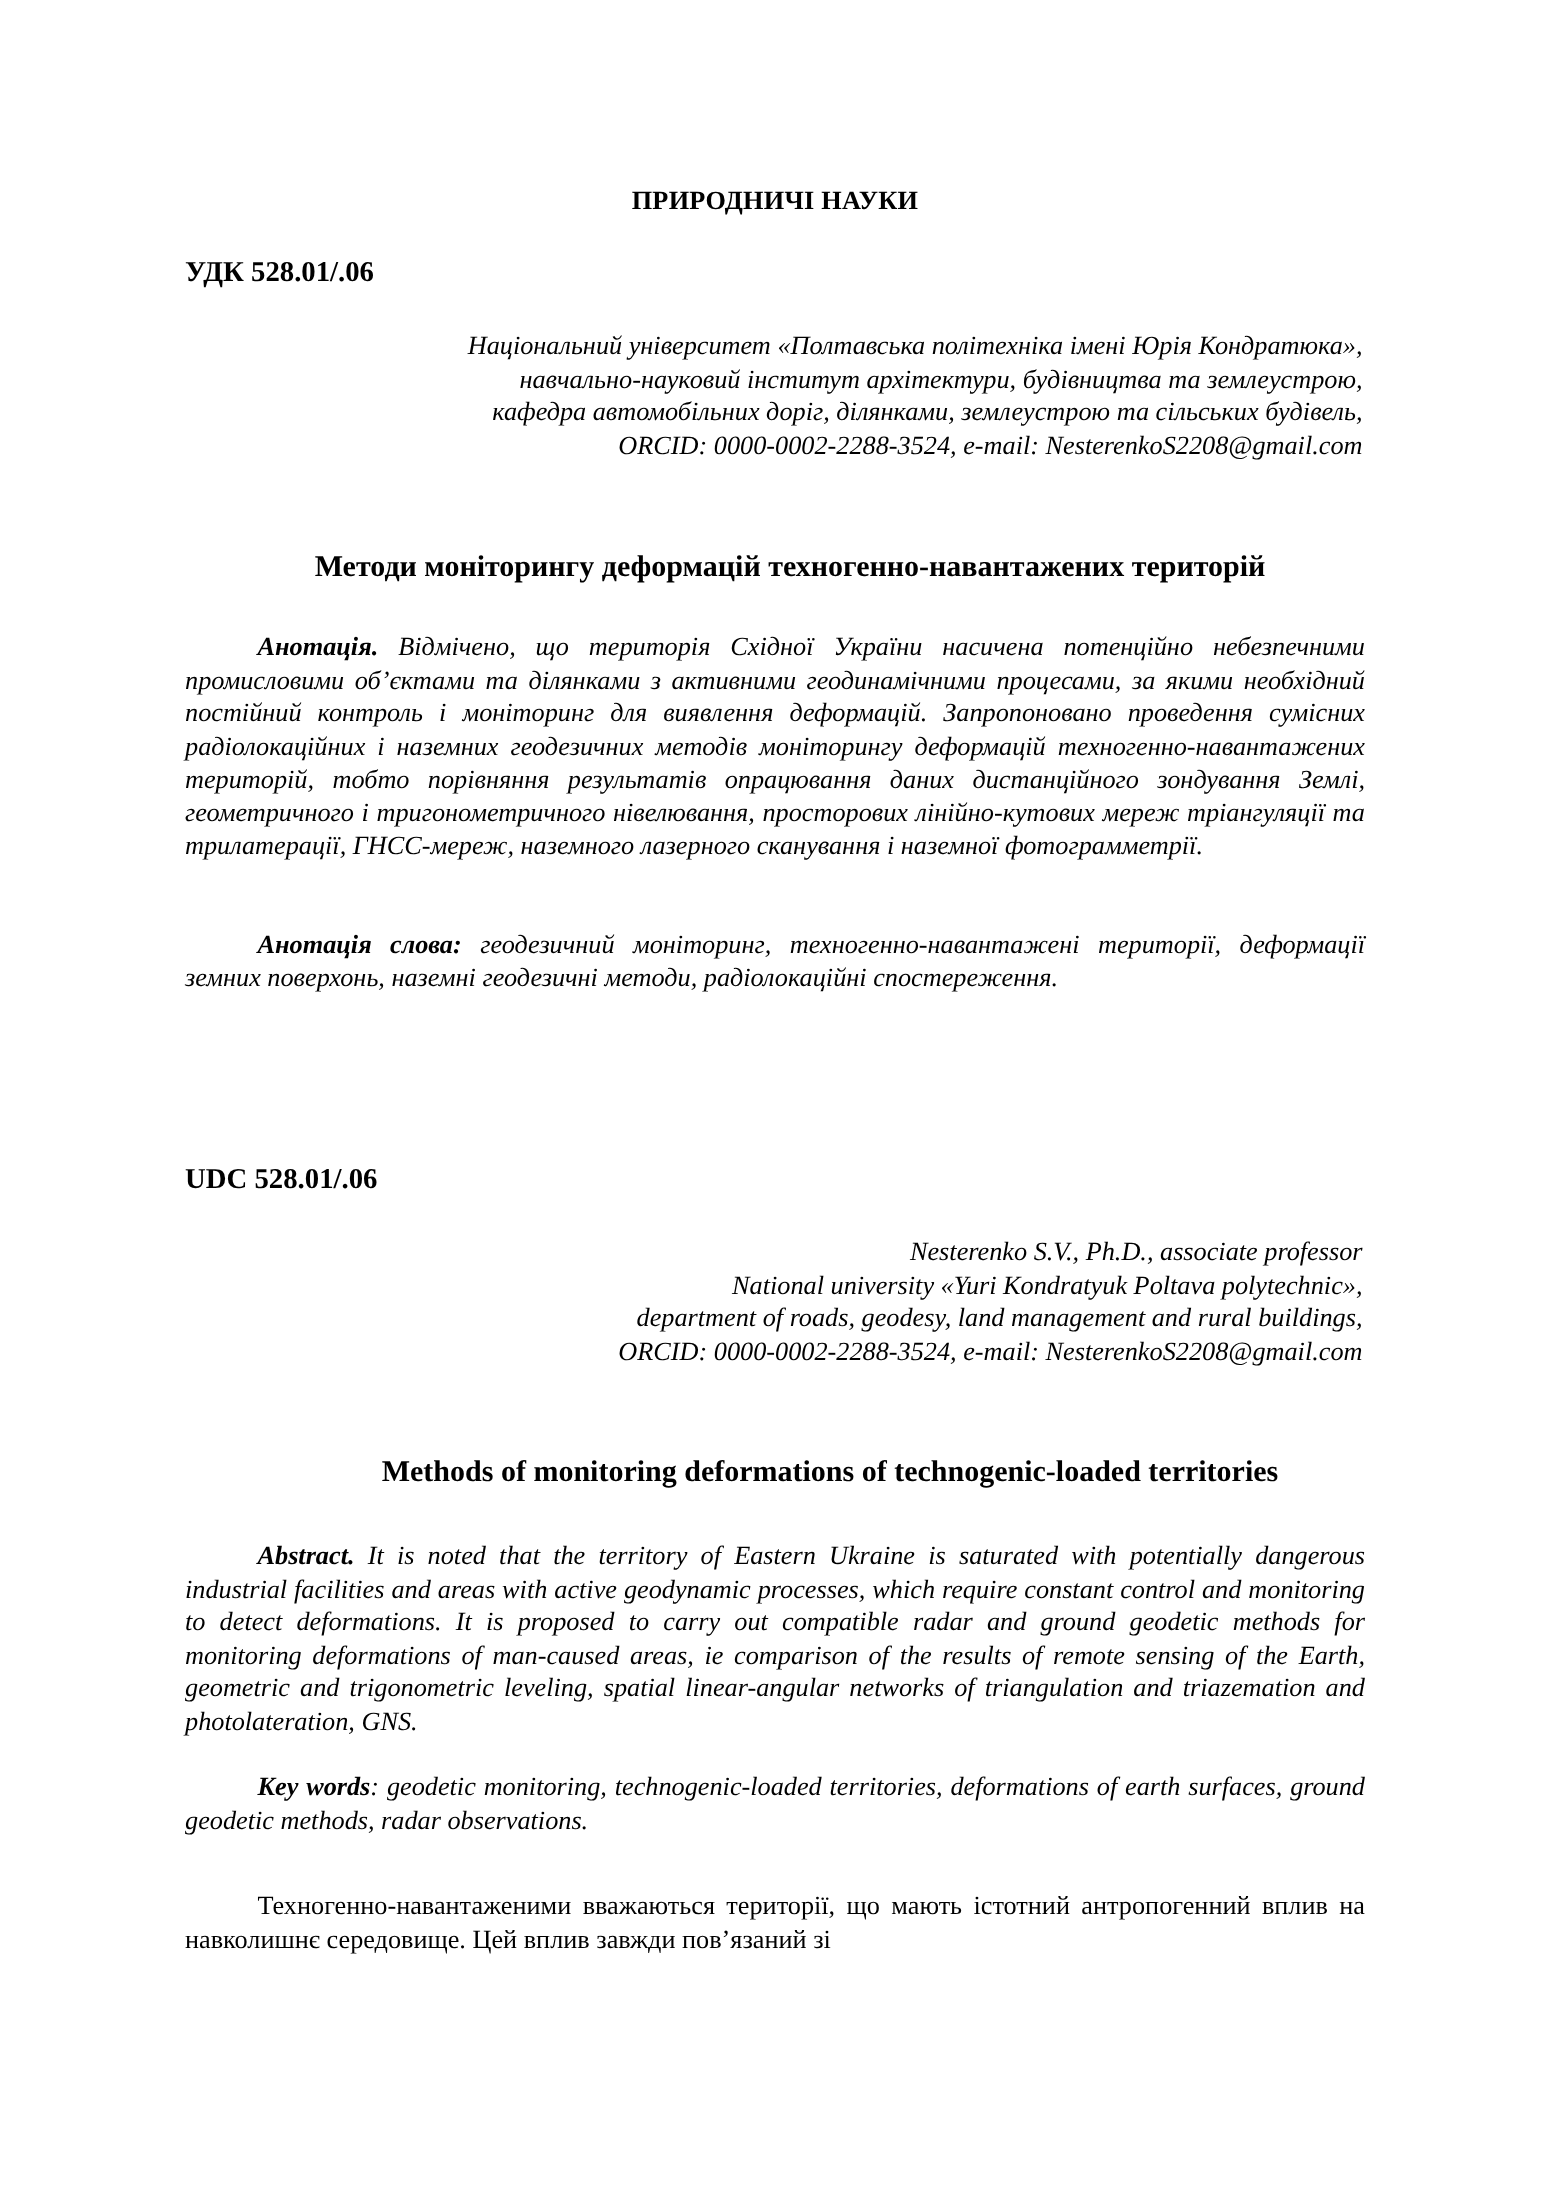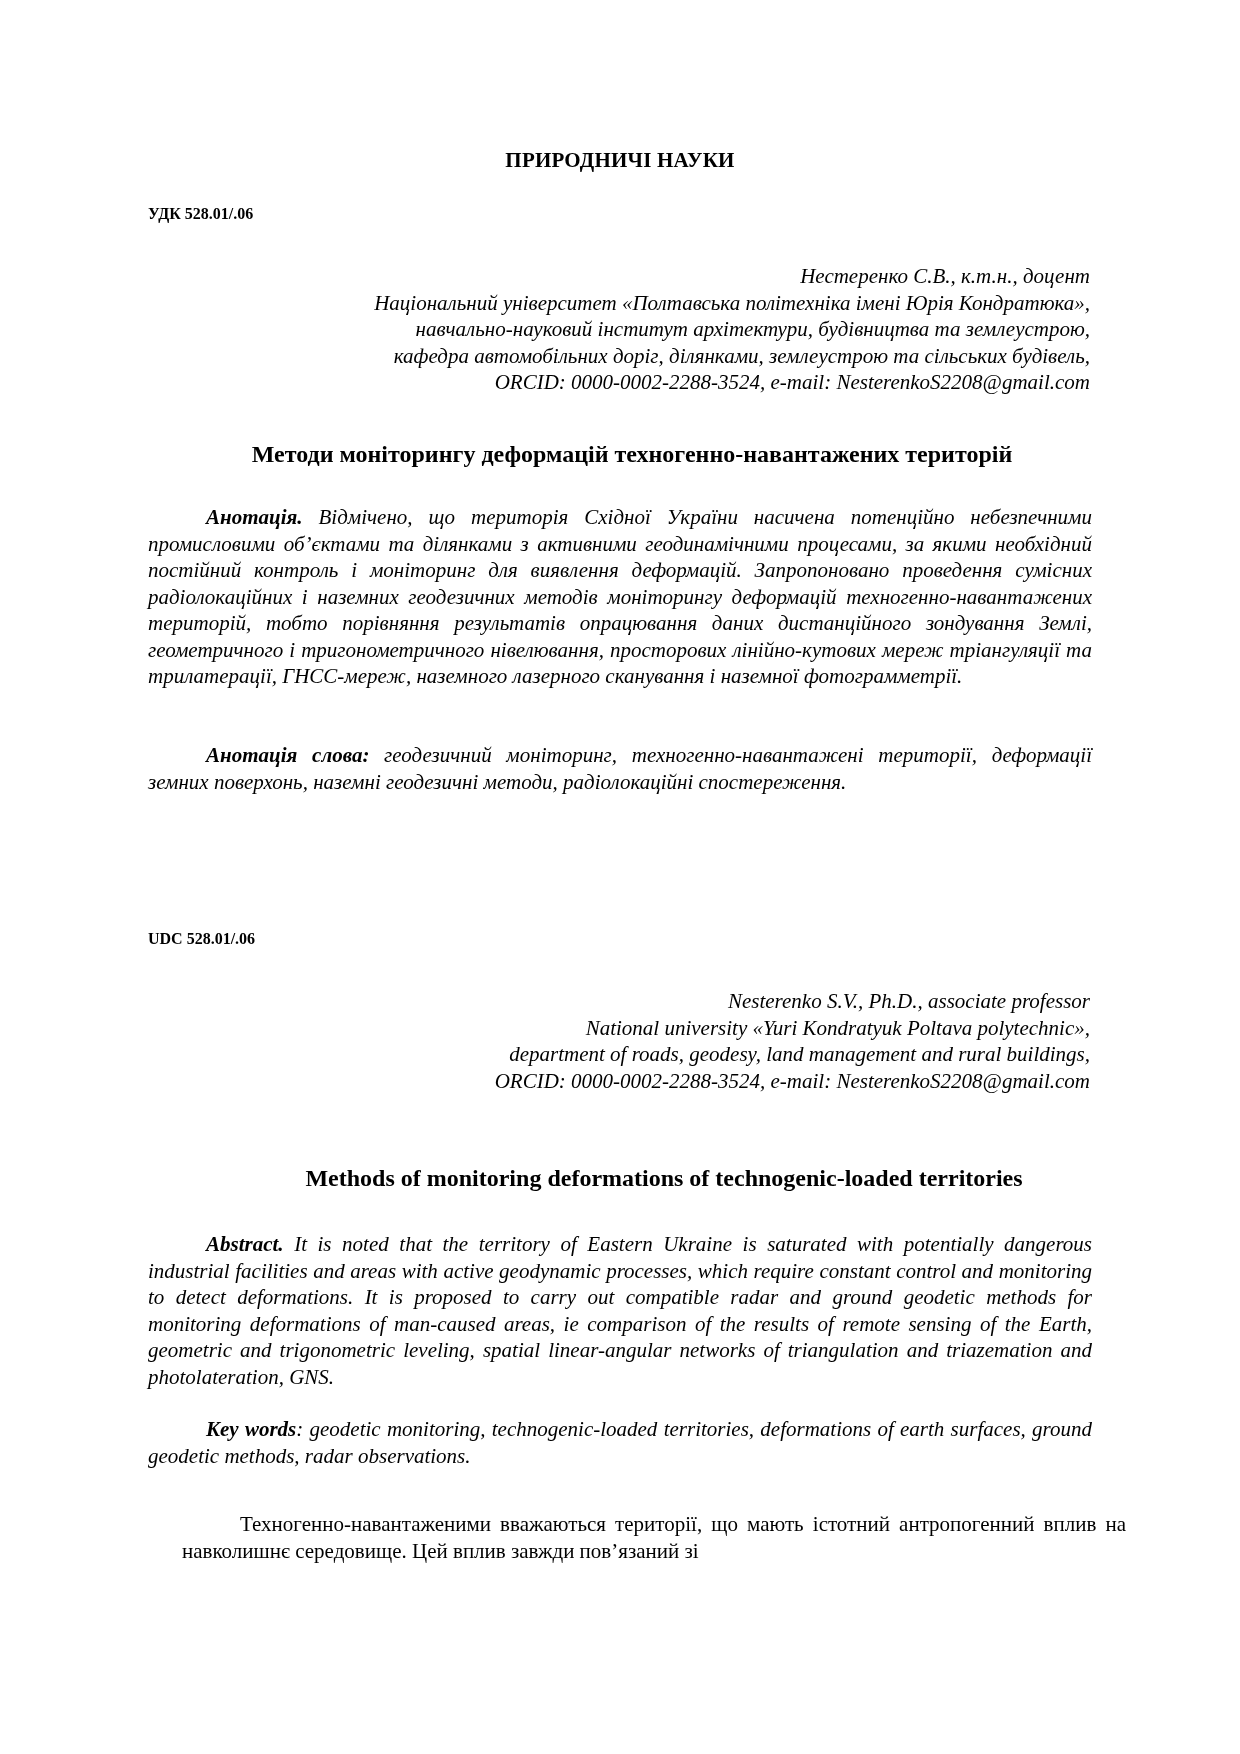--- a/index.html
+++ b/index.html
@@ -5,21 +5,21 @@
   html, body { margin: 0; padding: 0; background: #ffffff; }
   body {
     width: 1240px; height: 1754px; position: relative; overflow: hidden;
     font-family: "Liberation Serif", serif; color: #000;
   }
   .page { position: absolute; left: 0; top: 0; width: 1240px; height: 1238px; }
   .section-title {
     position: absolute; top: 148px; left: 0; width: 1240px; text-align: center;
     font-weight: bold; font-size: 21px; letter-spacing: 0.2px;
   }
-  .udc { position: absolute; left: 148px; font-weight: bold; font-size: 16px; }
+  .udc { position: absolute; left: 148px; font-weight: bold; font-size: 23px; }
   .udc-ua { top: 205px; }
   .udc-en { top: 930px; }
   .affil {
     position: absolute; right: 150px; text-align: right; font-style: italic;
     font-size: 21px; line-height: 26.5px;
   }
   .affil-ua { top: 263px; }
   .affil-en { top: 988px; }
   .affil div { white-space: nowrap; }
   .article-title {
@@ -33,35 +33,34 @@
     line-height: 26.5px; text-align: justify; font-style: italic;
   }
   .para .indent { display: inline-block; width: 58px; }
   .para b { font-style: italic; }
   .abstract-ua { top: 504px; }
   .keywords-ua { top: 742px; }
   .abstract-en { top: 1231px; }
   .keywords-en { top: 1416px; }
   .body-text {
     position: absolute; left: 148px; width: 944px; top: 1511px;
-    font-size: 21px; line-height: 26.5px; text-align: justify; margin-left: 34px;
+    font-size: 21px; line-height: 26.5px; text-align: justify;
   }
   .body-text .indent { display: inline-block; width: 58px; }
 </style>
 </head>
 <body>
 
 <div class="page">
 
   <div class="section-title">ПРИРОДНИЧІ НАУКИ</div>
 
   <div class="udc udc-ua">УДК 528.01/.06</div>
 
   <div class="affil affil-ua">
-    <div>Нестеренко С.В., к.т.н., доцент</div>
     <div>Національний університет «Полтавська політехніка імені Юрія Кондратюка»,</div>
     <div>навчально-науковий інститут архітектури, будівництва та землеустрою,</div>
     <div>кафедра автомобільних доріг, ділянками, землеустрою та сільських будівель,</div>
     <div>ORCID: 0000-0002-2288-3524, e-mail: NesterenkoS2208@gmail.com</div>
   </div>
 
   <div class="article-title title-ua">Методи моніторингу деформацій техногенно-навантажених територій</div>
 
   <div class="para abstract-ua">
     <span class="indent"></span><b>Анотація.</b><span> Відмічено, що територія Східної України насичена потенційно небезпечними промисловими об’єктами та ділянками з активними геодинамічними процесами, за якими необхідний постійний контроль і моніторинг для виявлення деформацій. Запропоновано проведення сумісних радіолокаційних і наземних геодезичних методів моніторингу деформацій техногенно-навантажених територій, тобто порівняння результатів опрацювання даних дистанційного зондування Землі, геометричного і тригонометричного нівелювання, просторових лінійно-кутових мереж тріангуляції та трилатерації, ГНСС-мереж, наземного лазерного сканування і наземної фотограмметрії.</span>

